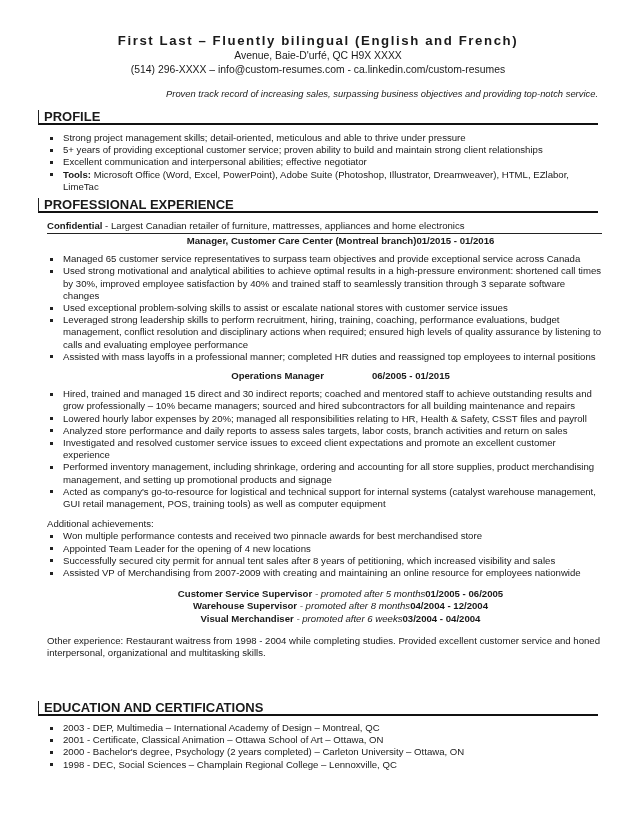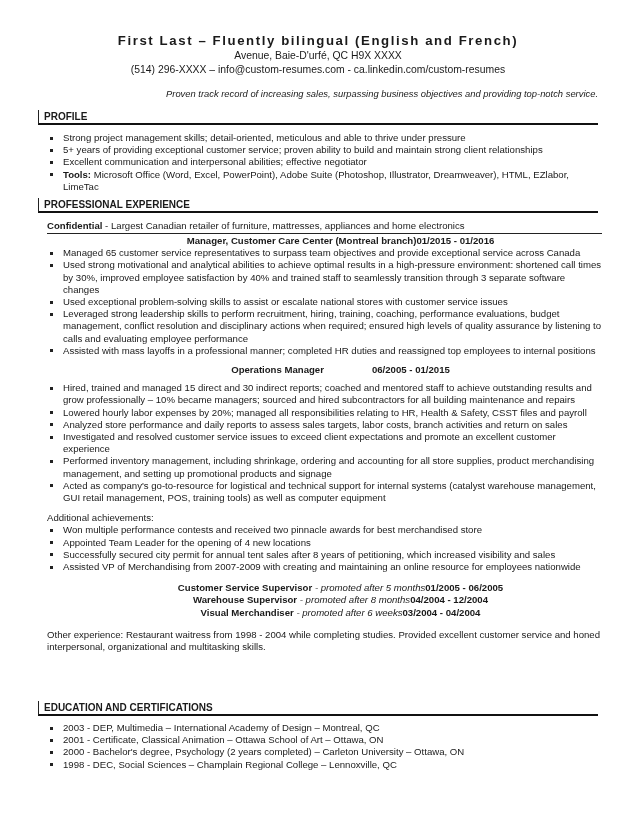--- a/index.html
+++ b/index.html
@@ -15,21 +15,21 @@
     position: absolute; left: 0; width: 560px; top: 33px;
     text-align: center; font-weight: bold; font-size: 13.2px; letter-spacing: 1.6px;
   }
   .addr { position: absolute; left: 0; width: 560px; top: 50px; text-align: center; font-size: 10.4px; }
   .contact { position: absolute; left: 0; width: 560px; top: 64px; text-align: center; font-size: 10.4px; }
   .tagline { position: absolute; left: 0; width: 560px; top: 88px; text-align: right; font-style: italic; font-size: 9.4px; }
 
   .sec-head {
     position: absolute; left: 0; width: 560px; height: 15px;
     border-left: 1px solid #222; border-bottom: 2px solid #111;
-    font-weight: bold; font-size: 10px; padding-left: 5px; box-sizing: border-box;
+    font-weight: bold; font-size: 13px; padding-left: 5px; box-sizing: border-box;
     line-height: 13px;
   }
   .block { position: absolute; left: 9px; width: 555px; }
   ul { margin: 0; padding: 0; list-style: none; }
   li { position: relative; padding-left: 16px; line-height: 12.2px; }
   li::before {
     content: ""; position: absolute; left: 3px; top: 4.5px; width: 3px; height: 3px; background: #222;
   }
   .row { display: flex; justify-content: center; line-height: 12.2px; padding-left: 32px; }
   .bold { font-weight: bold; }
@@ -57,21 +57,21 @@
     </ul>
   </div>
 
   <div class="sec-head" style="top:198px;">PROFESSIONAL EXPERIENCE</div>
   <div class="block" style="top:220px;">
     <div class="company-line"><span class="bold">Confidential</span><span> - Largest Canadian retailer of furniture, mattresses, appliances and home electronics</span></div>
     <div class="row" style="margin-top:1px;">
       <span class="bold">Manager, Customer Care Center (Montreal branch)</span>
       <span class="dates">01/2015 - 01/2016</span>
     </div>
-    <ul style="">
+    <ul style="margin-top:6px;">
       <li>Managed 65 customer service representatives to surpass team objectives and provide exceptional service across Canada</li>
       <li>Used strong motivational and analytical abilities to achieve optimal results in a high-pressure environment: shortened call times by 30%, improved employee satisfaction by 40% and trained staff to seamlessly transition through 3 separate software changes</li>
       <li>Used exceptional problem-solving skills to assist or escalate national stores with customer service issues</li>
       <li>Leveraged strong leadership skills to perform recruitment, hiring, training, coaching, performance evaluations, budget management, conflict resolution and disciplinary actions when required; ensured high levels of quality assurance by listening to calls and evaluating employee performance</li>
       <li>Assisted with mass layoffs in a professional manner; completed HR duties and reassigned top employees to internal positions</li>
     </ul>
     <div class="row" style="margin-top:7px;gap:48px;">
       <span class="bold">Operations Manager</span>
       <span class="dates">06/2005 - 01/2015</span>
     </div>

